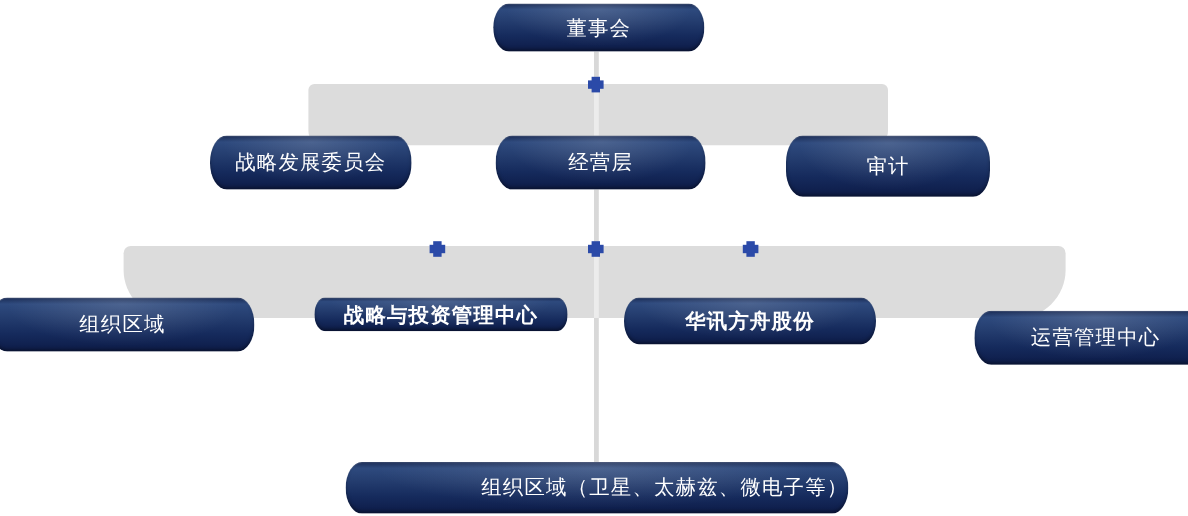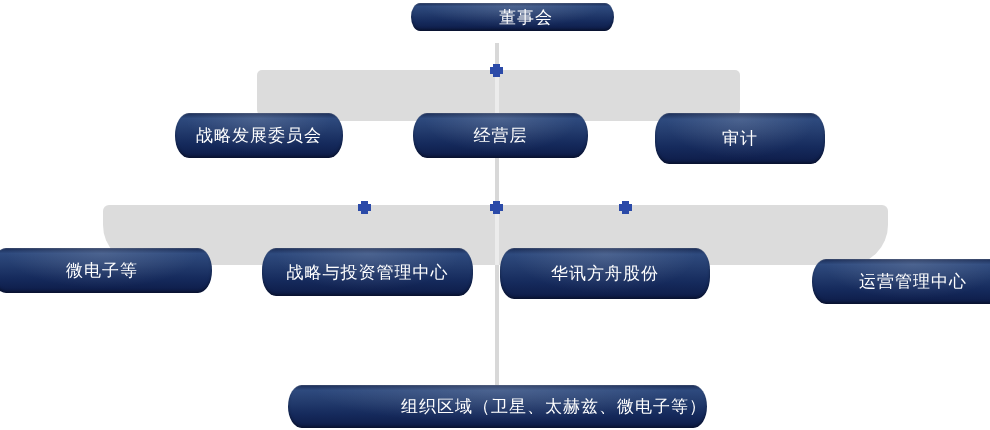--- a/index.html
+++ b/index.html
@@ -24,27 +24,27 @@
   .plus::after{content:"";position:absolute;left:3px;top:0;width:7px;height:13px;background:#2b4aa8;}
 
   
   .node{position:absolute;z-index:3;display:flex;align-items:center;justify-content:center;
     color:#ffffff;font-size:17px;letter-spacing:1px;white-space:nowrap;
     border-radius:14px / 22px;
     background:
       radial-gradient(ellipse at 50% 12%, rgba(255,255,255,0.14), rgba(255,255,255,0) 62%),
       linear-gradient(180deg,#1b2c55 0%,#2e4a7e 12%,#253e70 35%,#152a5c 68%,#0d1b47 100%);
     box-shadow:inset 0 1px 0 rgba(255,255,255,0.10), inset 0 -2px 3px rgba(0,0,0,0.35);}
-  .n-board   {left:411px;top:3px;  width:176px;height:28px;border-radius:13px / 20px;padding-left:27px;}
+  .n-board   {left:411px;top:3px;  width:176px;height:40px;border-radius:13px / 20px;}
   .n-sc      {left:175px;top:113px;width:168px;height:45px;}
   .n-mg      {left:413px;top:113px;width:175px;height:45px;}
   .n-audit   {left:655px;top:113px;width:170px;height:51px;}
   .n-fp      {left:-8px; top:248px;width:220px;height:45px;}
-  .n-sic     {left:262px;top:248px;width:211px;height:48px;}
-  .n-hx      {left:500px;top:248px;width:210px;height:51px;}
+  .n-sic     {left:262px;top:248px;width:211px;height:28px;font-weight:bold;}
+  .n-hx      {left:520px;top:248px;width:210px;height:39px;font-weight:bold;}
   .n-oc      {left:812px;top:248px;width:202px;height:45px;margin-top:11px;}
   .n-regions {left:288px;top:385px;width:419px;height:43px;justify-content:flex-end;}
 </style>
 </head>
 <body>
 
 <div class="stage">
 
   <div class="band band-a"></div>
   <div class="band band-b"></div>
@@ -63,21 +63,21 @@
   <div class="node n-mg">
     <span>经营层</span>
   </div>
   <div class="node n-sc">
     <span>战略发展委员会</span>
   </div>
   <div class="node n-audit">
     <span>审计</span>
   </div>
   <div class="node n-fp">
-    <span>微电子等</span>
+    <span>组织区域</span>
   </div>
   <div class="node n-sic">
     <span>战略与投资管理中心</span>
   </div>
   <div class="node n-hx">
     <span>华讯方舟股份</span>
   </div>
   <div class="node n-oc">
     <span>运营管理中心</span>
   </div>

